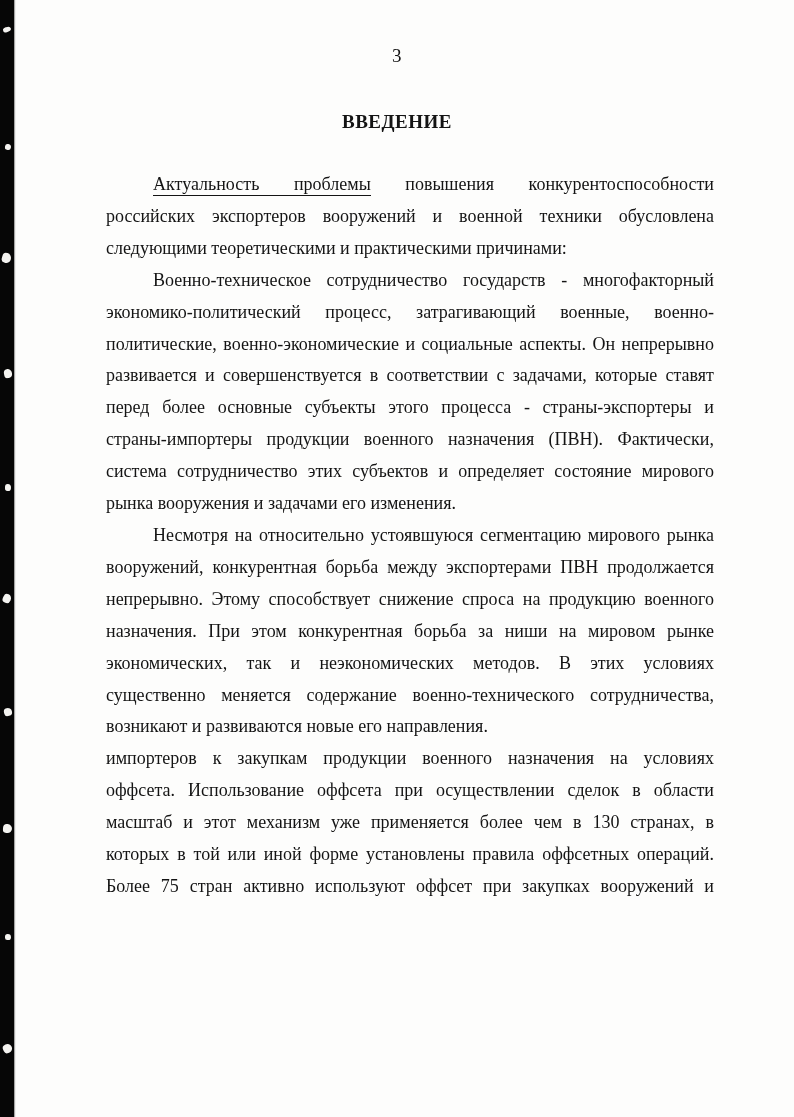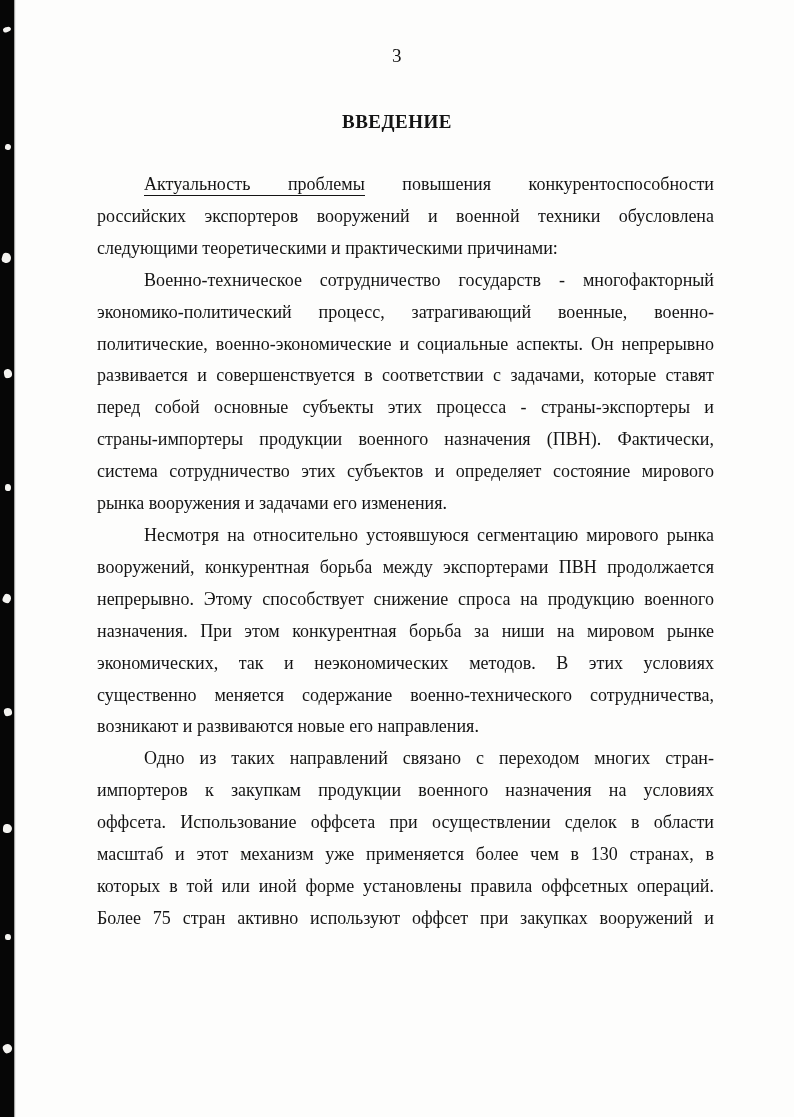--- a/index.html
+++ b/index.html
@@ -49,20 +49,21 @@
     left: 97px;
     width: 617px;
   }
   .line {
     height: 31.92px;
     line-height: 31.92px;
     font-size: 18px;
     text-align: justify;
     text-align-last: justify;
     white-space: normal;
+    margin-left: 9px;
   }
   .line.no-j { text-align-last: left; }
   .line.ind  { text-indent: 47px; }
   .u {
     border-bottom: 1.7px solid #141414;
     padding-bottom: 1px;
   }
 </style>
 </head>
 <body>
@@ -83,31 +84,30 @@
   <div class="page-number">3</div>
   <div class="title">ВВЕДЕНИЕ</div>
   <div class="body-text">
       <div class="line ind"><span class="u">Актуальность проблемы</span><span> повышения конкурентоспособности</span></div>
       <div class="line">российских экспортеров вооружений и военной техники обусловлена</div>
       <div class="line no-j">следующими теоретическими и практическими причинами:</div>
       <div class="line ind">Военно-техническое сотрудничество государств - многофакторный</div>
       <div class="line">экономико-политический процесс, затрагивающий военные, военно-</div>
       <div class="line">политические, военно-экономические и социальные аспекты. Он непрерывно</div>
       <div class="line">развивается и совершенствуется в соответствии с задачами, которые ставят</div>
-      <div class="line">перед собой основные субъекты этих процесса - страны-экспортеры и</div>
+      <div class="line">перед более основные субъекты этого процесса - страны-экспортеры и</div>
       <div class="line">страны-импортеры продукции военного назначения (ПВН). Фактически,</div>
       <div class="line">система сотрудничество этих субъектов и определяет состояние мирового</div>
       <div class="line no-j">рынка вооружения и задачами его изменения.</div>
       <div class="line ind">Несмотря на относительно устоявшуюся сегментацию мирового рынка</div>
       <div class="line">вооружений, конкурентная борьба между экспортерами ПВН продолжается</div>
       <div class="line">непрерывно. Этому способствует снижение спроса на продукцию военного</div>
       <div class="line">назначения. При этом конкурентная борьба за ниши на мировом рынке</div>
       <div class="line">экономических, так и неэкономических методов. В этих условиях</div>
       <div class="line">существенно меняется содержание военно-технического сотрудничества,</div>
       <div class="line no-j">возникают и развиваются новые его направления.</div>
-      <div class="line ind">Одно из таких направлений связано с переходом многих стран-</div>
       <div class="line">импортеров к закупкам продукции военного назначения на условиях</div>
       <div class="line">оффсета. Использование оффсета при осуществлении сделок в области</div>
       <div class="line">масштаб и этот механизм уже применяется более чем в 130 странах, в</div>
       <div class="line">которых в той или иной форме установлены правила оффсетных операций.</div>
       <div class="line">Более 75 стран активно используют оффсет при закупках вооружений и</div>
     </div>
 </div>
 
 </body></html>

